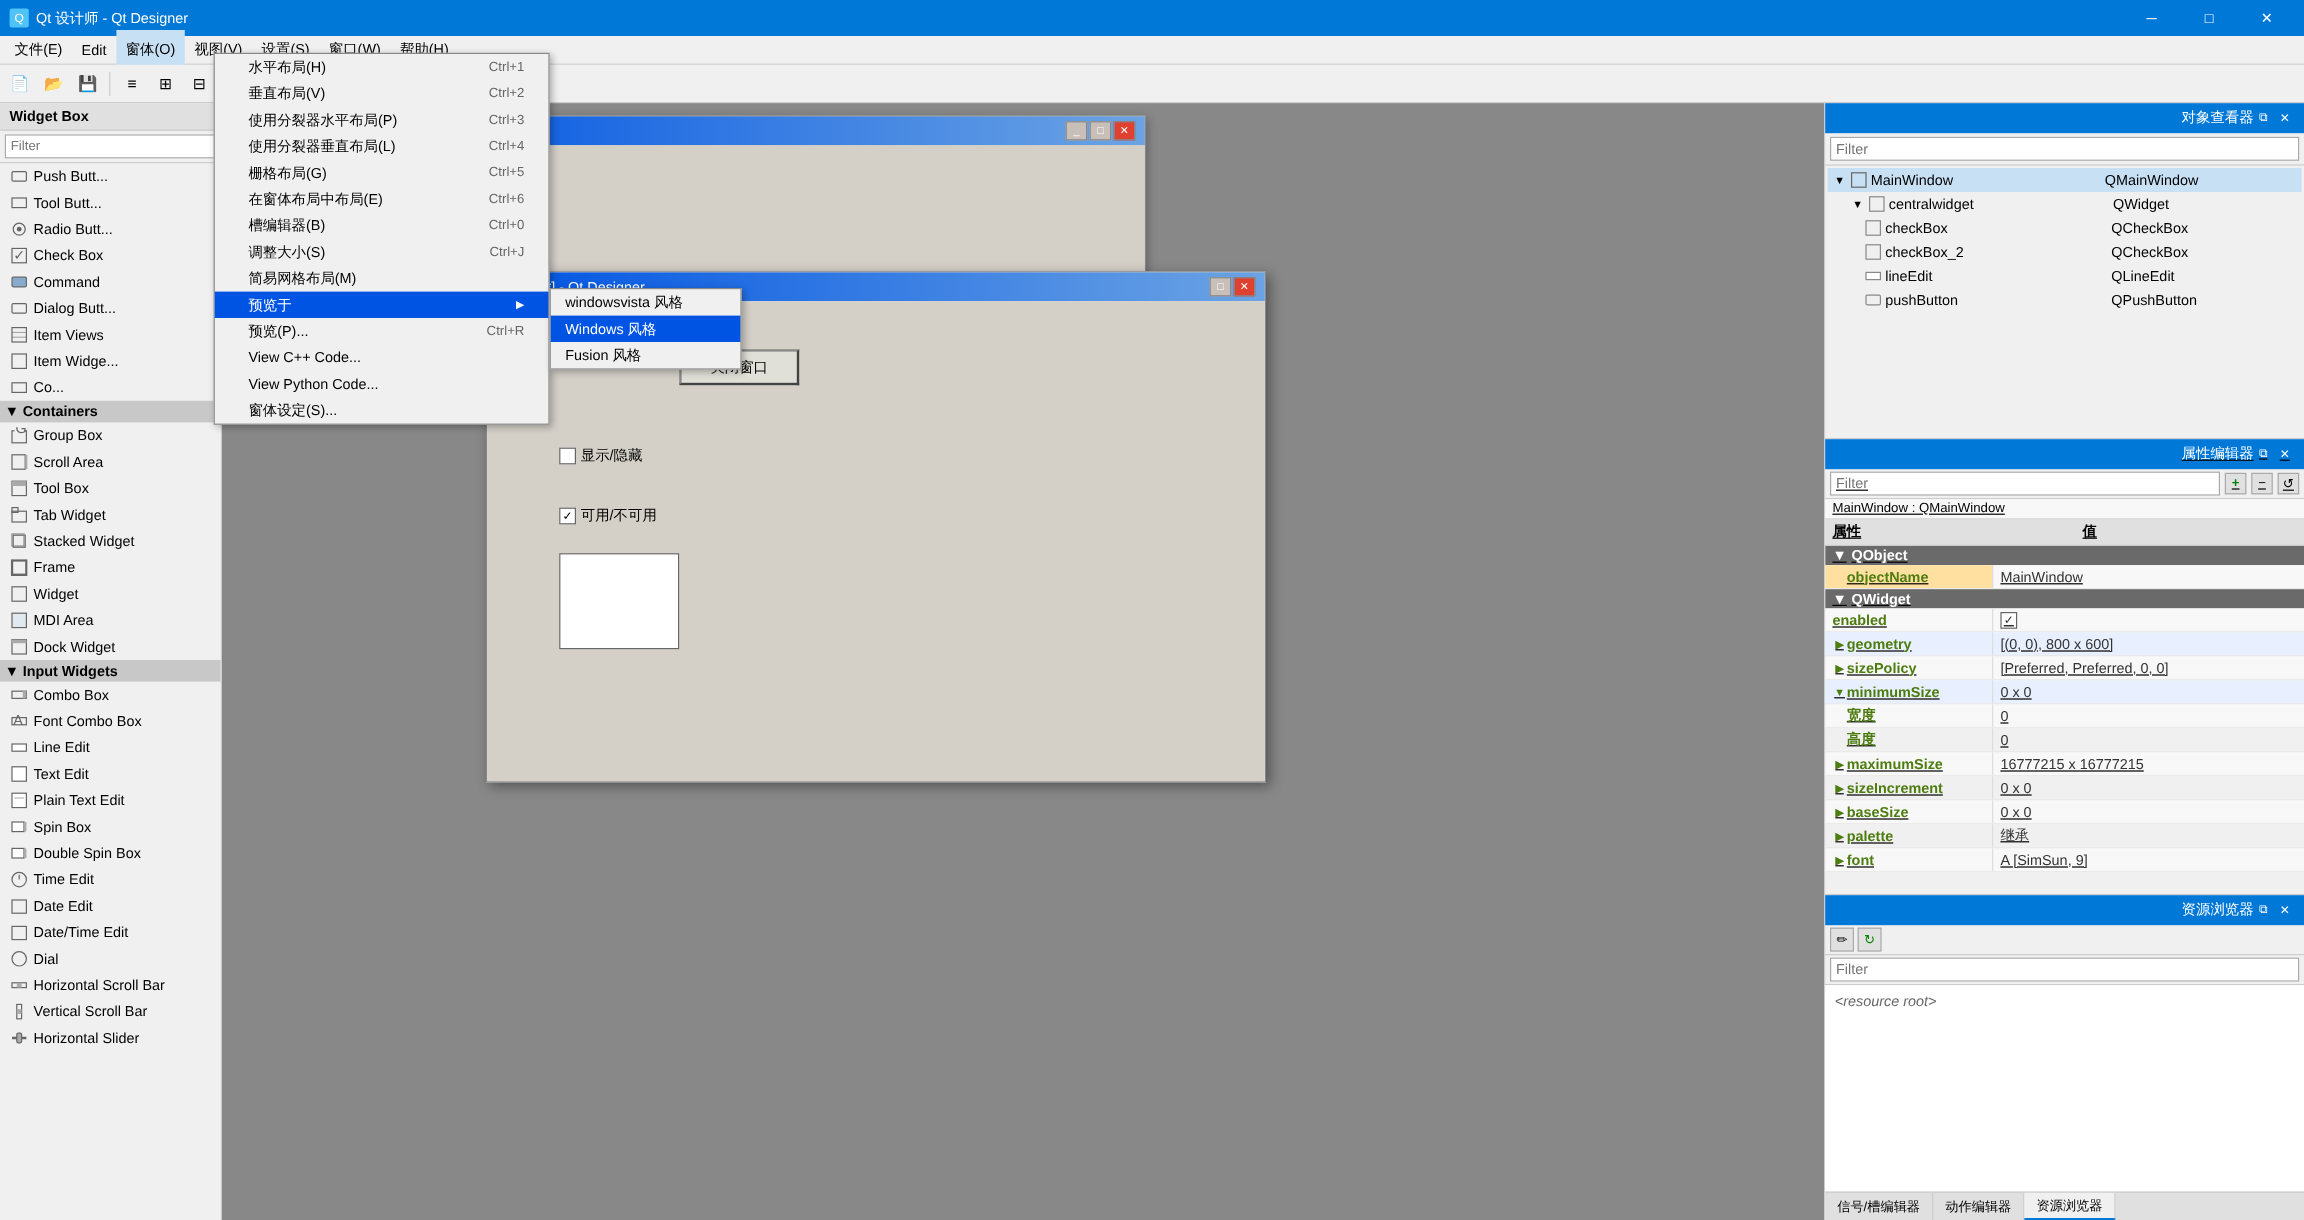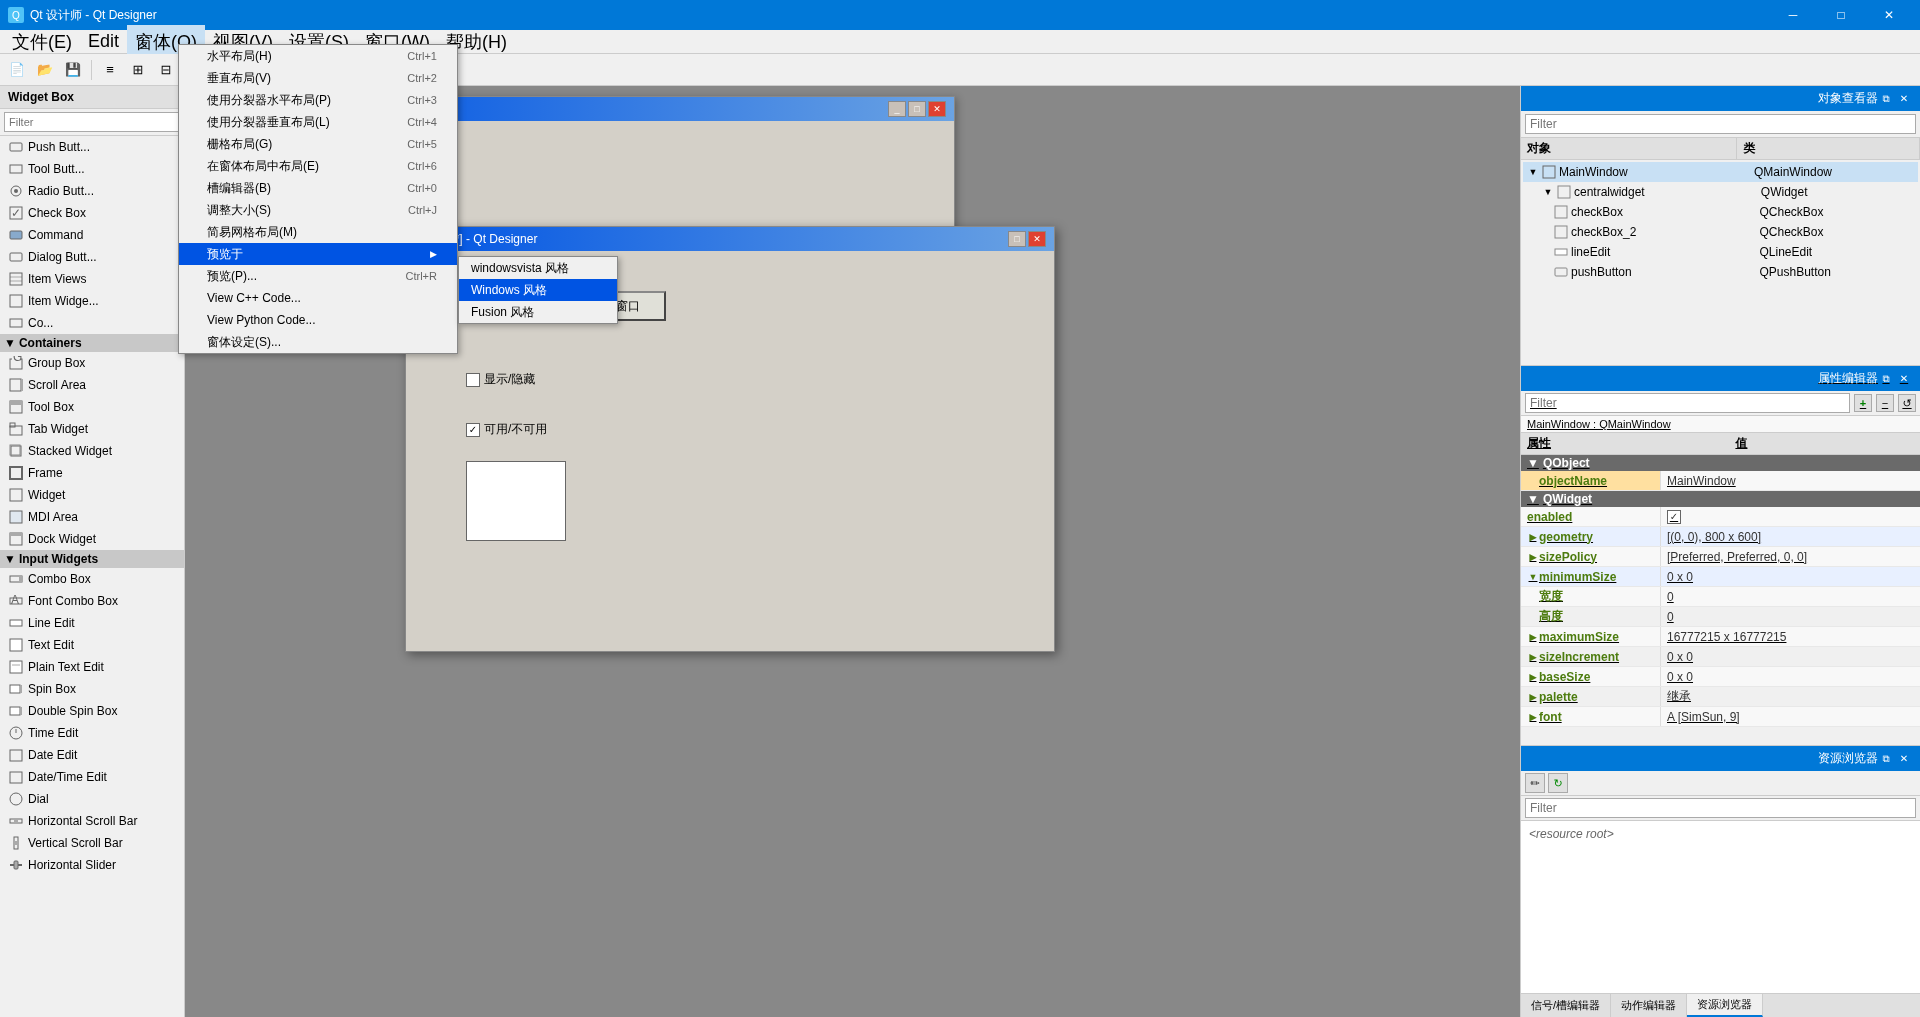--- a/index.html
+++ b/index.html
@@ -32,21 +32,21 @@
       align-items: center;
       padding: 0 4px;
       border-bottom: 1px solid #ccc;
     }
     .menu-item {
       padding: 2px 8px;
       cursor: pointer;
       height: 34px;
       display: flex;
       align-items: center;
-      font-size: 18px;
+      font-size: 12px;
     }
     .menu-item:hover, .menu-item.active { background: #c8e0f4; }
 
     
     .toolbar {
       position: absolute;
       top: 54px; left: 0; right: 0;
       height: 32px;
       background: #f0f0f0;
       border-bottom: 1px solid #ccc;
@@ -812,24 +812,20 @@
       <div class="panel-title">
         <span>对象查看器</span>
         <div class="panel-title-btns">
           <div class="panel-title-btn">⧉</div>
           <div class="panel-title-btn">✕</div>
         </div>
       </div>
       <div class="filter-row">
         <input type="text" placeholder="Filter" style="">
       </div>
-      <div class="tree-col-header">
-        <div class="tree-col" style="flex: 1.2;">对象</div>
-        <div class="tree-col" style="flex: 1;">类</div>
-      </div>
       <div class="tree-area">
         <div class="tree-row" style="background: #c8e0f4;">
           <span class="tree-expander">▼</span>
           <svg width="14" height="14">
               <rect x="1" y="1" width="12" height="12" fill="none" stroke="#666" stroke-width="1"></rect>
             </svg>
           <span style="flex:1.2">MainWindow</span>
           <span style="flex:1">QMainWindow</span>
         </div>
         <div class="tree-row">
@@ -1094,21 +1090,21 @@
   <div class="dropdown-item">
     <span>View Python Code...</span>
     <span class="dropdown-shortcut"></span>
   </div>
   <div class="dropdown-item">
     <span>窗体设定(S)...</span>
     <span class="dropdown-shortcut"></span>
   </div>
 </div>
 
-<div class="submenu" style="top: 256px; left: 458px;">
+<div class="submenu" style="top: 240px; left: 458px;">
   <div class="submenu-item">
     <span>windowsvista 风格</span>
   </div>
   <div class="submenu-item windows-style">
     <span>Windows 风格</span>
   </div>
   <div class="submenu-item">
     <span>Fusion 风格</span>
   </div>
 </div>

